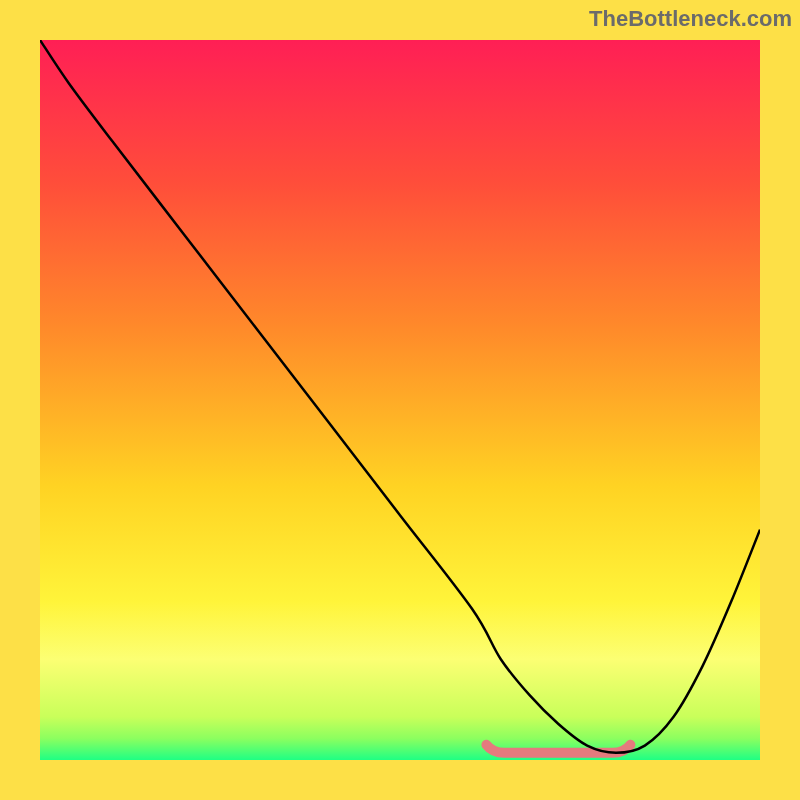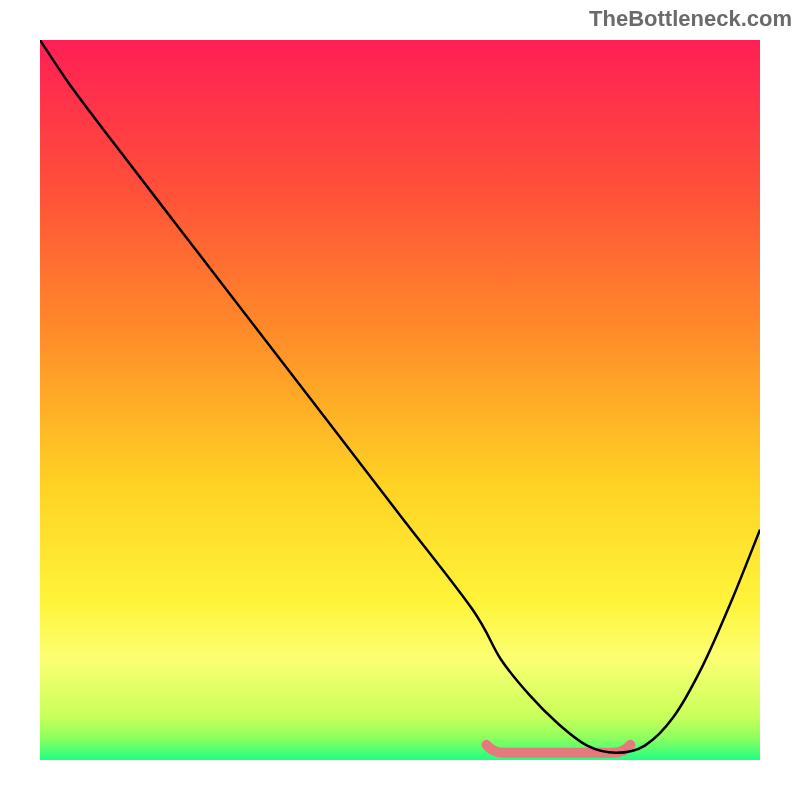--- a/index.html
+++ b/index.html
@@ -9,21 +9,21 @@
     height: 800px;
     background: #000;
     overflow: hidden;
   }
   .chart-frame {
     position: absolute;
     left: 0;
     top: 0;
     width: 800px;
     height: 800px;
-    background: #ffffff;
+    background: #fde047;
   }
   .plot-area {
     
     position: absolute;
     left: 40px;
     top: 40px;
     width: 720px;
     height: 720px;
   }
   .watermark {

